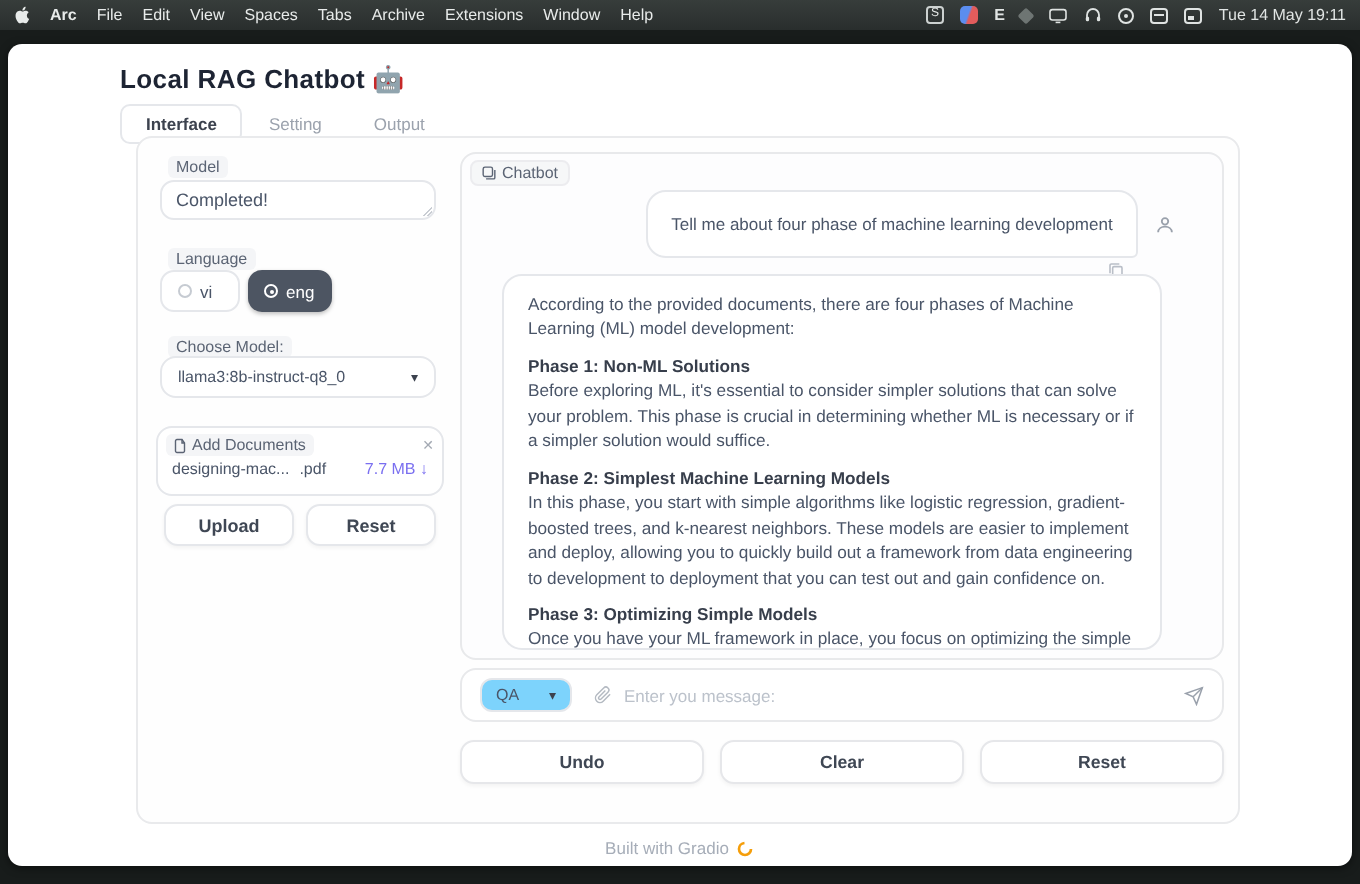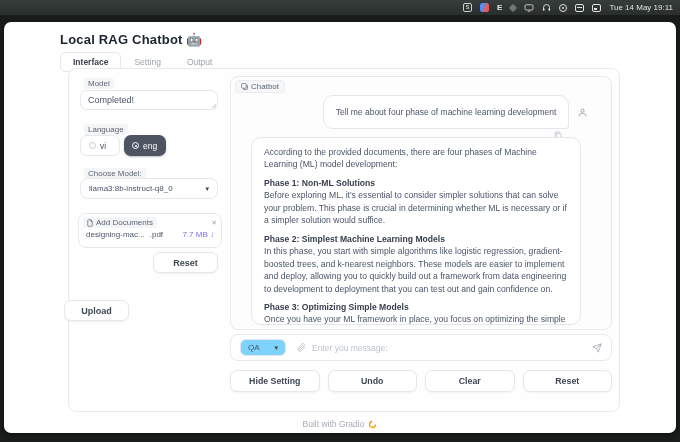--- a/index.html
+++ b/index.html
@@ -55,21 +55,21 @@
   .docs-head { display:flex; align-items:center; padding:3px 4px 1px 4px; }
   .docs-pill { display:inline-flex; align-items:center; gap:3px; font-size:8px; color:#5b6474; background:#f4f5f7; border-radius:3px; padding:1px 4px; }
   .docs-close { margin-left:auto; font-size:7px; color:#a3a9b3; cursor:default; }
   .file-row { display:flex; align-items:center; padding:1px 7px 0 7px; font-size:8px; }
   .file-name { color:#4a5568; }
   .file-ext { color:#4a5568; margin-left:5px; }
   .file-size { margin-left:auto; color:#7a6ff0; }
   .side-btn { position:absolute; top:230px; height:21px; background:#fff; border:1px solid #e5e7eb; border-radius:7px;
     font-size:9px; font-weight:bold; color:#3f4754; display:flex; align-items:center; justify-content:center;
     box-shadow:0 1px 2px rgba(0,0,0,.05); }
-  .upload-btn { left:60px; width:65px;margin-top:48px; }
+  .upload-btn { left:78px; width:65px; }
   .reset-side-btn { left:149px; width:65px; }
 
   
   .chat-wrap { position:absolute; left:226px; top:54px; width:382px; height:254px; border:1px solid #e8e9eb; border-radius:8px; background:#fdfdfe; }
   .chat-lbl { position:absolute; left:4px; top:3px; display:inline-flex; align-items:center; gap:3px; font-size:8px; color:#5b6474; background:#f6f7f8; border:1px solid #ececef; border-radius:4px; padding:1px 5px; }
   .user-bubble { position:absolute; left:92px; top:18px; width:246px; height:34px; background:#fff; border:1px solid #e5e7eb;
     border-radius:10px 10px 3px 10px; display:flex; align-items:center; justify-content:center;
     font-size:8.5px; color:#4a5568; white-space:nowrap; overflow:hidden; }
   .copy-ic { position:absolute; left:323px; top:54px; color:#b9bec7; }
   .avatar { position:absolute; left:346px; top:30px; color:#9aa1ac; }
@@ -98,20 +98,37 @@
     font-size:8.5px; color:#a6adb8; }
 
   svg { display:block; }
 </style>
 </head>
 <body>
 
 <div class="screen">
 
   <div class="menubar">
+    <div class="menu-left">
+      <span class="apple">
+        <svg width="8" height="9" viewBox="0 0 14 17" fill="#e8ebea">
+            <path d="M11.6 9.1c0-2 1.6-3 1.7-3.1C12.4 4.6 11 4.4 10.5 4.4 9.3 4.3 8.1 5.1 7.5 5.1c-.6 0-1.6-.7-2.6-.7-1.3 0-2.6.8-3.3 2-1.4 2.4-.4 6 1 8 .7 1 1.5 2.1 2.5 2 1 0 1.4-.6 2.6-.6 1.2 0 1.5.6 2.6.6 1.1 0 1.8-1 2.4-2 .8-1.1 1.1-2.2 1.1-2.3-.1 0-2.2-.8-2.2-3zM9.6 3.2c.5-.7.9-1.6.8-2.5-.8 0-1.7.5-2.2 1.2-.5.6-.9 1.5-.8 2.4.9.1 1.7-.4 2.2-1.1z"></path>
+          </svg>
+      </span>
+      <span class="menu-item bold">Arc</span>
+      <span class="menu-item">File</span>
+      <span class="menu-item">Edit</span>
+      <span class="menu-item">View</span>
+      <span class="menu-item">Spaces</span>
+      <span class="menu-item">Tabs</span>
+      <span class="menu-item">Archive</span>
+      <span class="menu-item">Extensions</span>
+      <span class="menu-item">Window</span>
+      <span class="menu-item">Help</span>
+    </div>
     <div class="menu-right">
       <span class="mb-ic ic-s">S</span>
       <span class="mb-ic ic-pw"></span>
       <span class="mb-ic ic-e">E</span>
       <span class="mb-ic ic-diamond"></span>
       <span class="mb-ic">
         <svg width="10" height="8" viewBox="0 0 12 10" fill="none" stroke="#dfe3e2" stroke-width="1">
             <rect x="1" y="1" width="10" height="6.5" rx="1.5"></rect>
             <path d="M4.5 9h3"></path>
           </svg>
@@ -233,21 +250,20 @@
       <input class="msg-input" type="text" placeholder="Enter you message:" style="">
       <span class="send">
         <svg width="10" height="10" viewBox="0 0 24 24" fill="none" stroke="#9aa1ac" stroke-width="1.8">
             <path d="M22 2L11 13"></path>
             <path d="M22 2l-7 20-4-9-9-4 20-7z"></path>
           </svg>
       </span>
     </div>
 
     <div class="btn-row">
-      <div class="action-btn">Hide Setting</div>
       <div class="action-btn">Undo</div>
       <div class="action-btn">Clear</div>
       <div class="action-btn">Reset</div>
     </div>
 
     <div class="footer">
       <span>Built with Gradio</span>
       <span>
         <svg width="9" height="9" viewBox="0 0 12 12" fill="none" stroke="#f59e0b" stroke-width="1.8">
             <circle cx="6" cy="6" r="4" stroke-dasharray="18 7"></circle>

